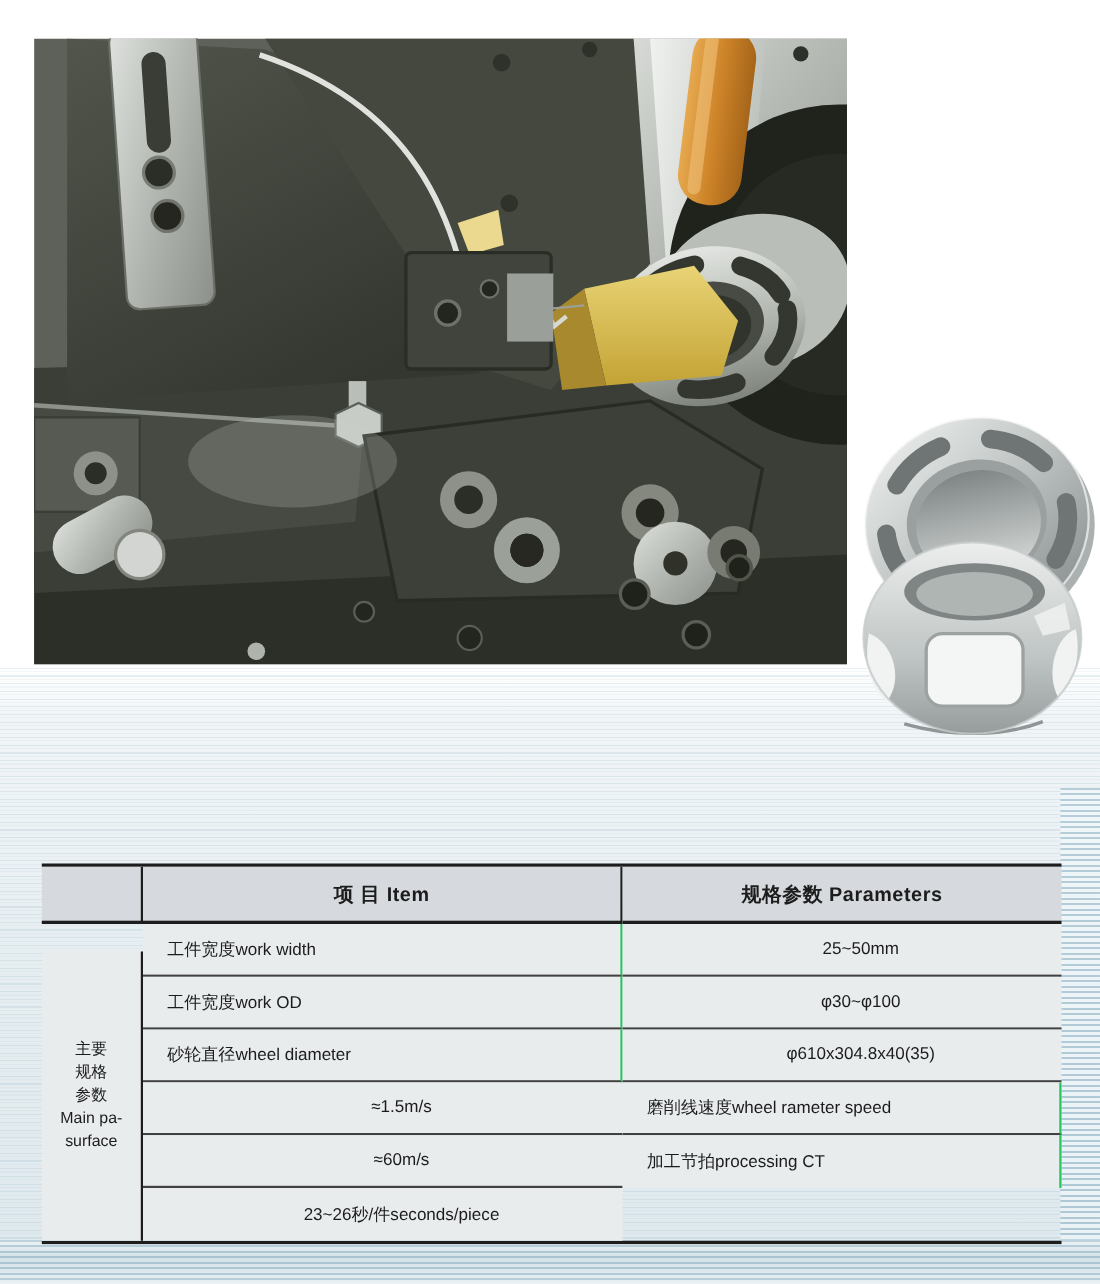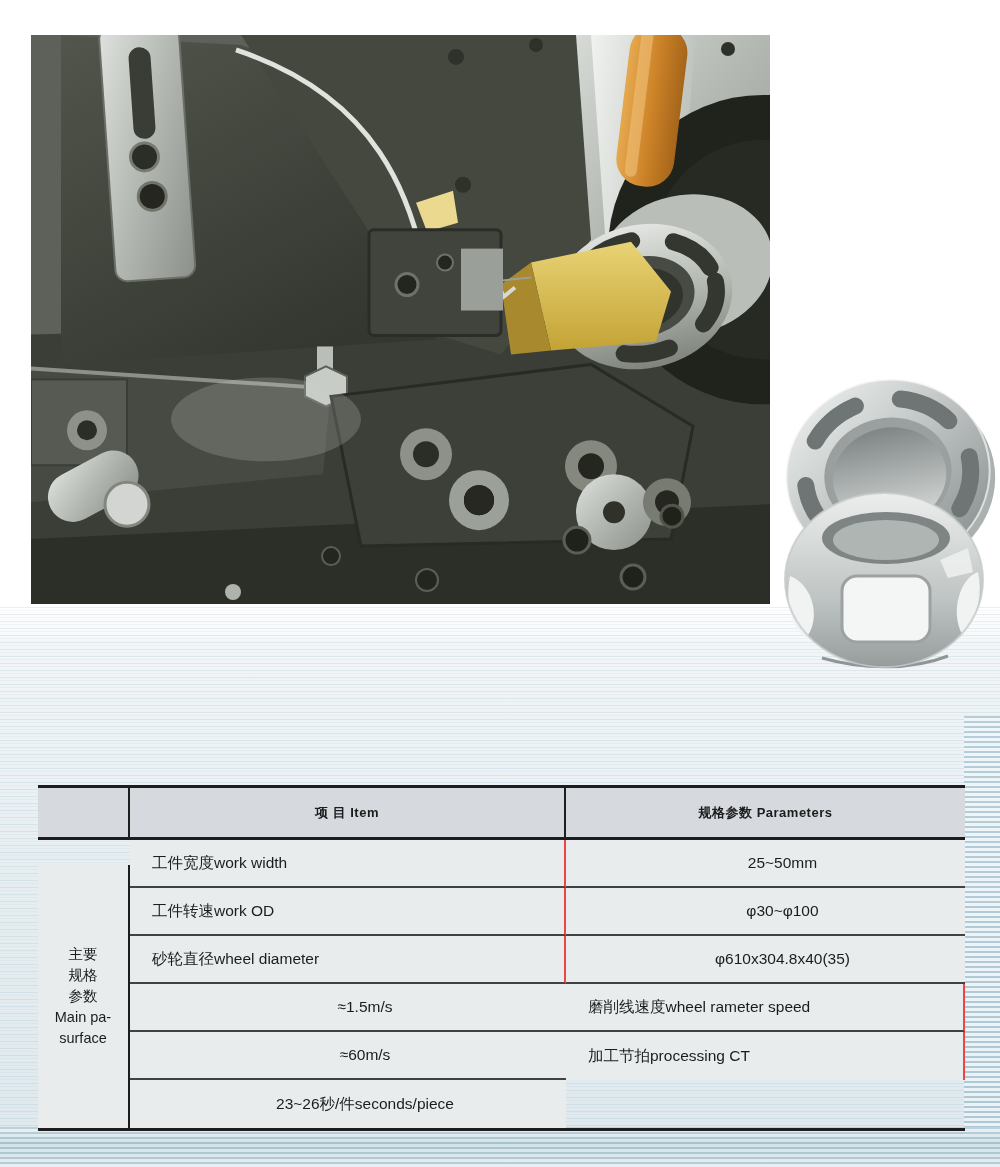--- a/index.html
+++ b/index.html
@@ -42,34 +42,34 @@
   
   .spec-table {
     position:absolute; left:38px; top:785px; width:927px;
     display:grid; grid-template-columns:92px 436px 1fr;
     border-top:3px solid #1d1d1d; border-bottom:3px solid #1d1d1d;
     color:#1c1c1c;
   }
   .spec-table .th {
     height:52px; background:#d6dade; border-bottom:3px solid #1d1d1d;
     display:flex; align-items:center; justify-content:center;
-    font-size:13px; font-weight:bold; letter-spacing:0.5px;
+    font-size:18px; font-weight:bold; letter-spacing:0.5px;
   }
   .spec-table .th.c1 { border-right:2px solid #1d1d1d; }
   .spec-table .th.c2 { border-right:2px solid #1d1d1d; }
   .spec-table .group-cell {
     grid-row:2 / span 6; background:#e9eced; border-right:2px solid #1d1d1d;
     display:flex; flex-direction:column; align-items:center; justify-content:center;
     font-size:14.5px; line-height:21px; text-align:center;margin-top:25px;
   }
   .spec-table .cell {
     height:48px; background:#e9eced; border-bottom:2px solid #414141;
     display:flex; align-items:center; font-size:15.5px;
   }
-  .spec-table .cell.item { padding-left:22px; border-right:2px solid #ef4444; }
+  .spec-table .cell.item { padding-left:22px; border-right:2px solid #22c55e; }
   .spec-table .cell.value { justify-content:center; text-align:center;padding-left:34px; }
   .spec-table .cell.last { border-bottom:none; }
 </style>
 </head>
 <body>
 
 <div class="page">
 
   <div class="bg-lower"></div>
   <div class="bg-right-strip"></div>
@@ -252,21 +252,21 @@
       <span>主要</span>
       <span>规格</span>
       <span>参数</span>
       <span>Main pa-</span>
       <span>surface</span>
     </div>
 
     <div class="cell item">工件宽度work width</div>
     <div class="cell value">25~50mm</div>
 
-    <div class="cell item">工件转速work OD</div>
+    <div class="cell item">工件宽度work OD</div>
     <div class="cell value">φ30~φ100</div>
 
     <div class="cell item">砂轮直径wheel diameter</div>
     <div class="cell value">φ610x304.8x40(35)</div>
 
     <div class="cell value">≈1.5m/s</div>
 
     <div class="cell item">磨削线速度wheel rameter speed</div>
     <div class="cell value">≈60m/s</div>
 

